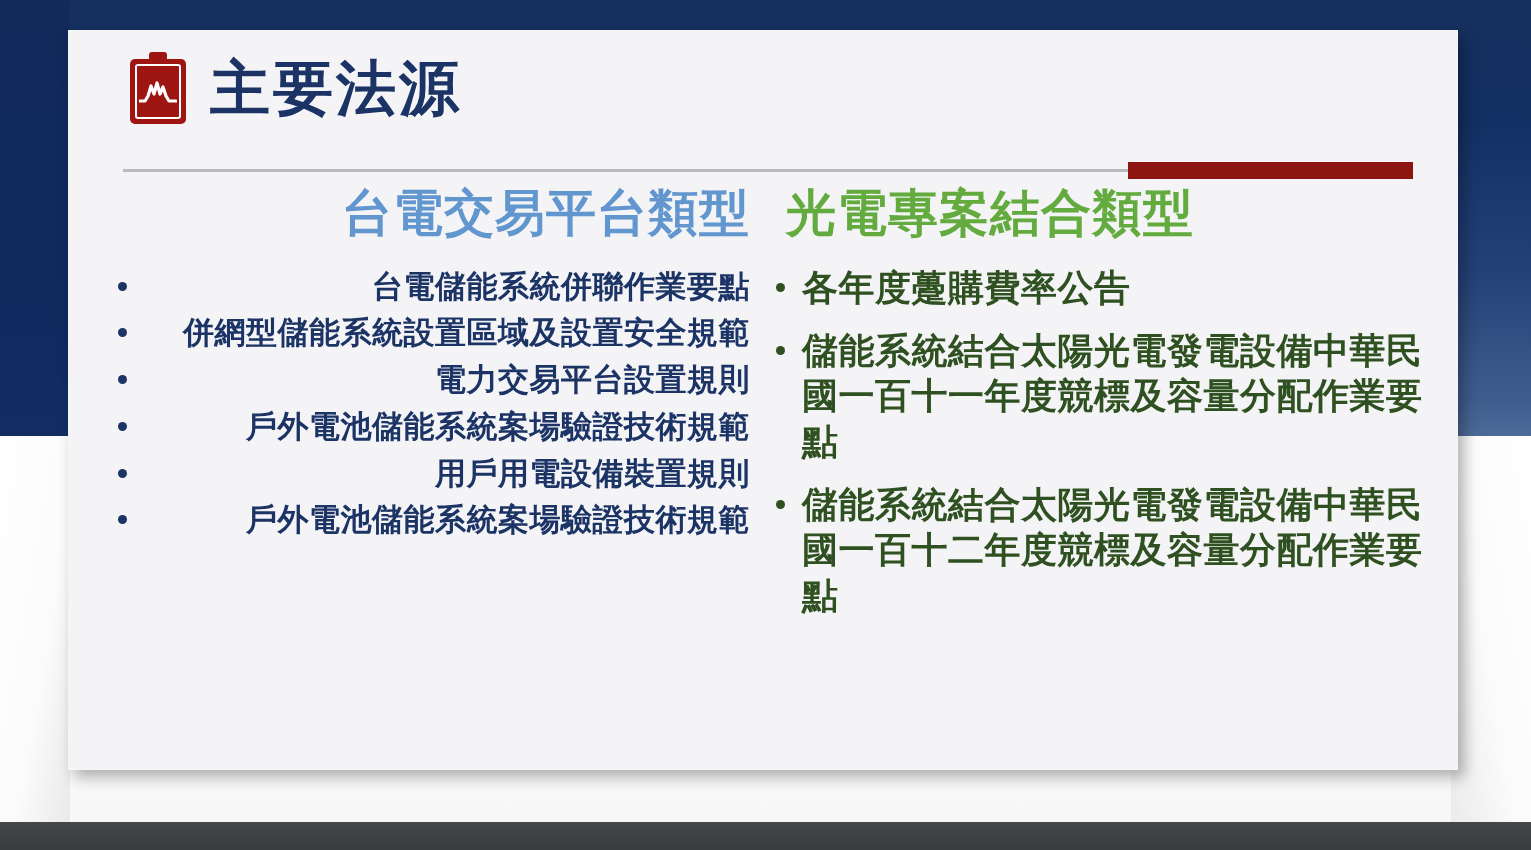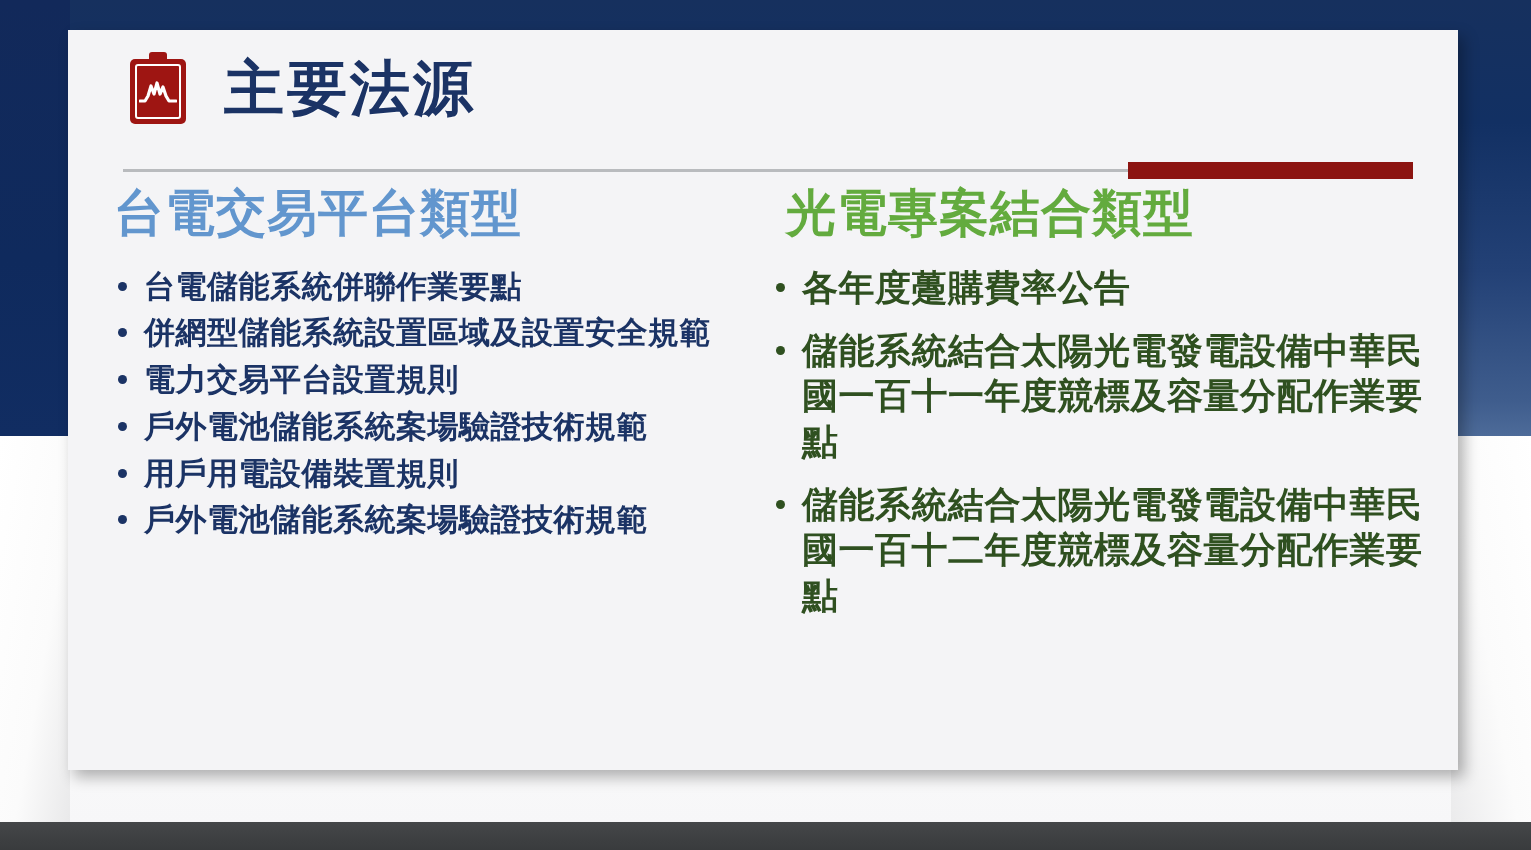--- a/index.html
+++ b/index.html
@@ -85,21 +85,21 @@
     box-shadow: 6px 7px 14px rgba(0,0,0,0.30);
   }
 
   
   .title-row {
     position: absolute;
     left: 62px;
     top: 22px;
     display: flex;
     align-items: center;
-    gap: 38px;
+    gap: 24px;
   }
   .doc-icon {
     width: 56px;
     height: 72px;
     position: relative;
     flex: 0 0 auto;
   }
   .doc-icon .clip-top {
     position: absolute;
     left: 19px;
@@ -171,21 +171,21 @@
   .columns {
     position: absolute;
     left: 0;
     top: 155px;
     width: 1390px;
     display: flex;
   }
   .col {
     box-sizing: border-box;
   }
-  .col-left  { width: 690px; padding-left: 42px; padding-right: 8px; }
+  .col-left  { width: 690px; padding-left: 42px; padding-right: 8px; text-align: right; }
   .col-right { width: 700px; padding-left: 10px; padding-right: 24px; }
 
   .col-heading {
     font-size: 50px;
     font-weight: 700;
     line-height: 1.15;
     letter-spacing: 1px;
     white-space: nowrap;
     margin: 0 0 22px 0;
   }

